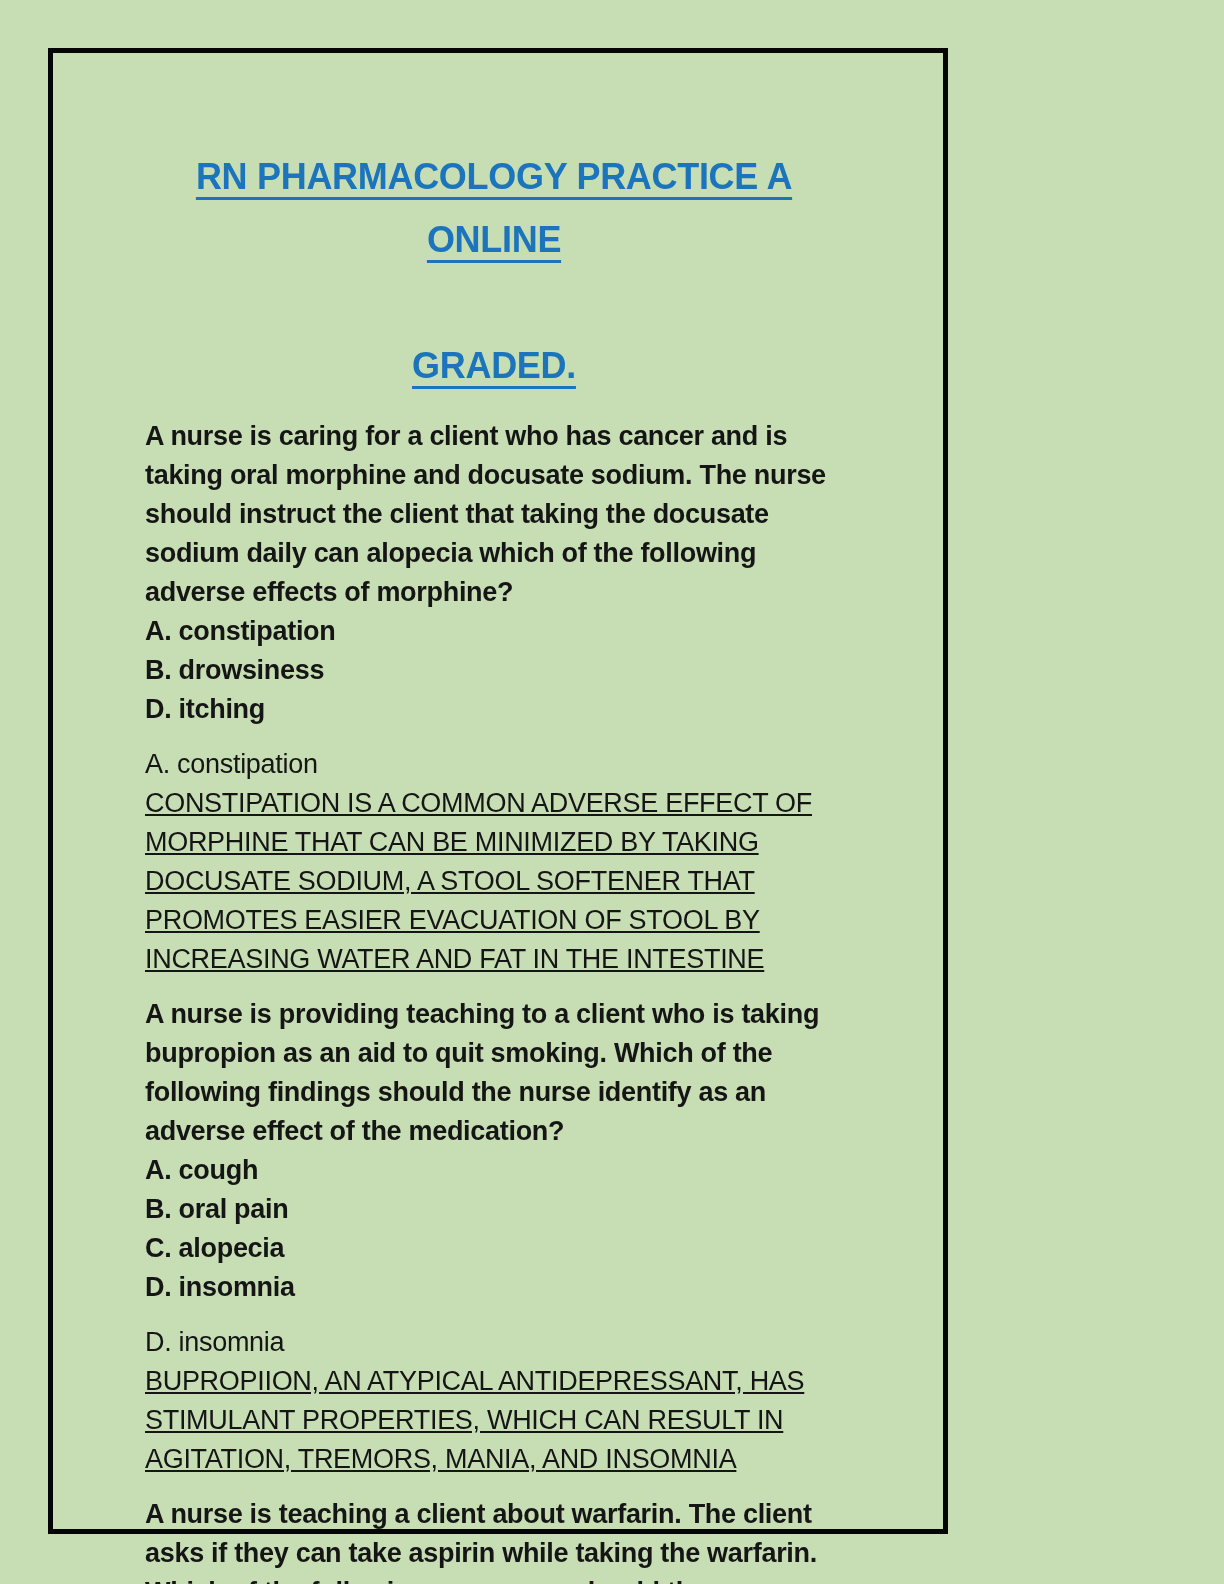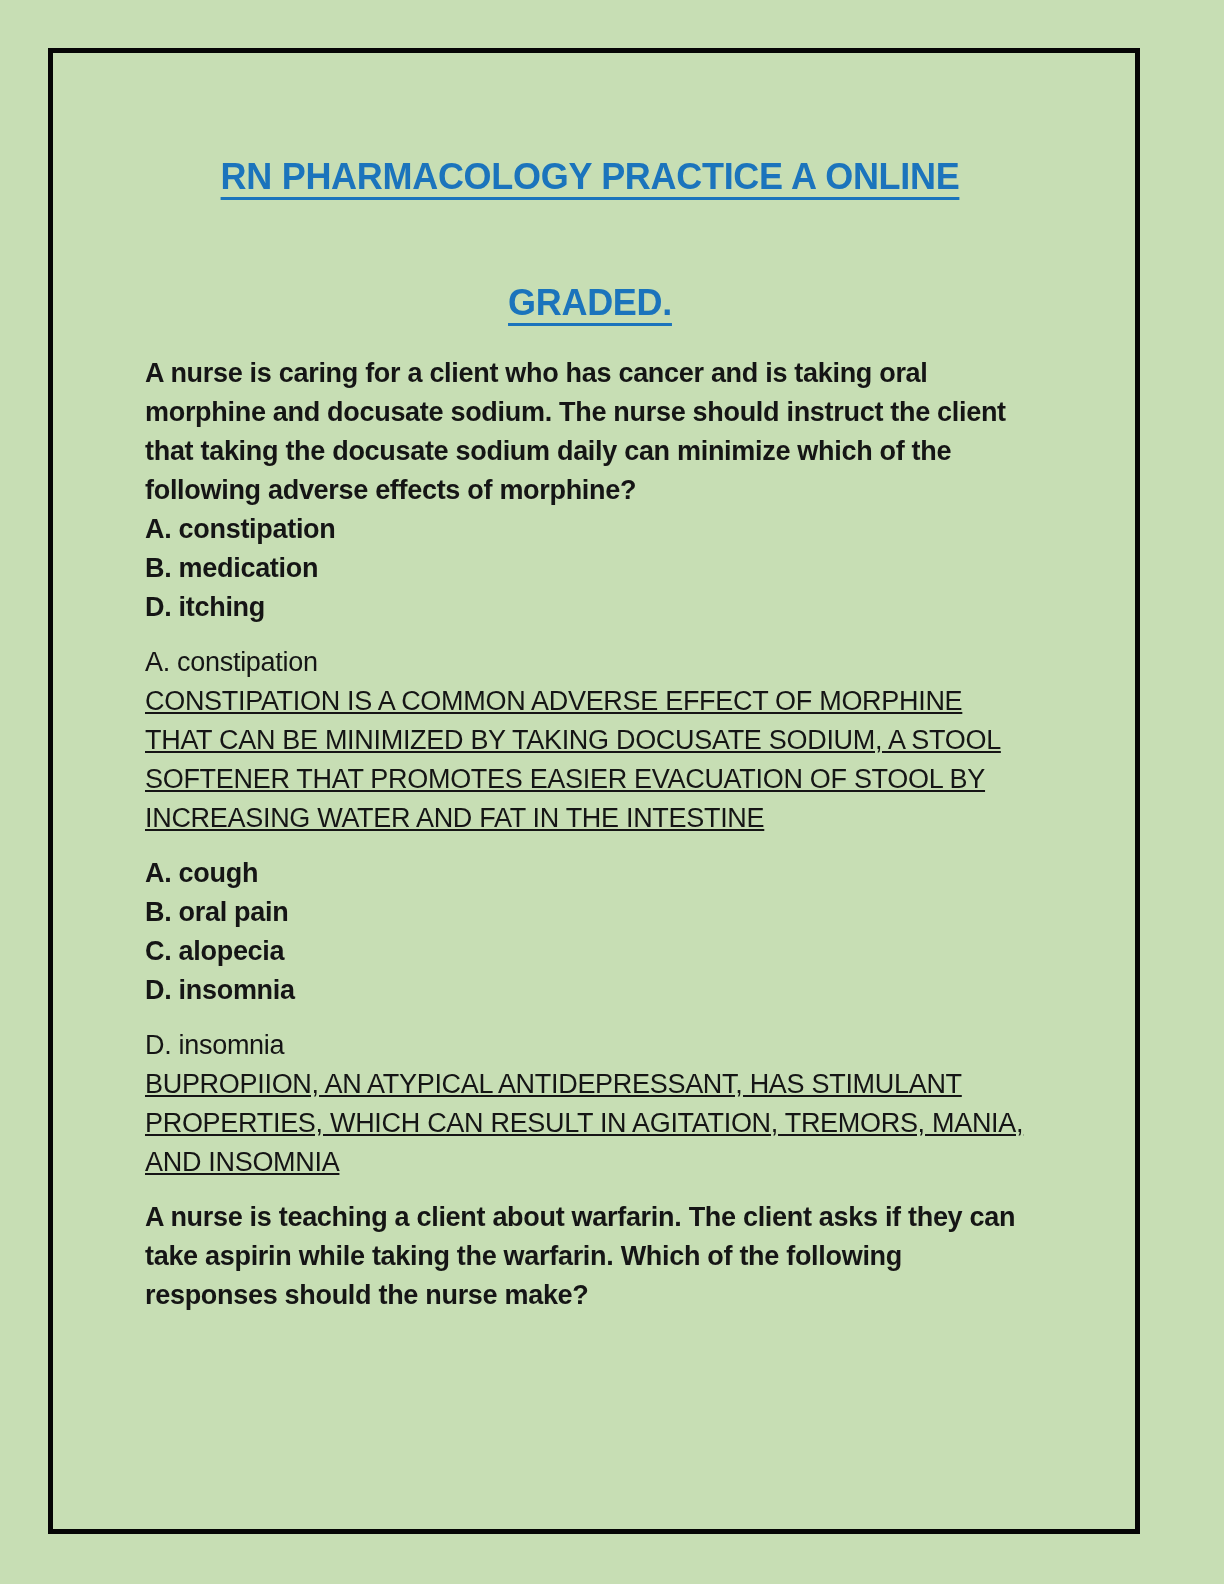--- a/index.html
+++ b/index.html
@@ -12,21 +12,21 @@
     background: #c7deb4;
     font-family: "Liberation Sans", sans-serif;
     color: #151515;
     overflow: hidden;
     position: relative;
   }
   .frame {
     position: absolute;
     left: 48px;
     top: 48px;
-    width: 1092px;
+    width: 900px;
     height: 1486px;
     box-sizing: border-box;
     border: 5px solid #050505;
     padding: 92px 100px 0 92px;
   }
   .title {
     margin: 0 0 20px 0;
     font-size: 36px;
     line-height: 63px;
     font-weight: 700;
@@ -73,33 +73,34 @@
 
 <div class="frame">
 
   <h1 class="title">
     <span class="title-line">RN PHARMACOLOGY PRACTICE A ONLINE</span><br>
     <br>
     <span class="title-line">GRADED.</span>
   </h1>
 
   <section class="qa body-text">
-    <p class="question">A nurse is caring for a client who has cancer and is taking oral morphine and docusate sodium. The nurse should instruct the client that taking the docusate sodium daily can minimize which of the following adverse effects of morphine?</p>
+    <p class="question">A nurse is caring for a client who has cancer and is taking oral morphine and docusate sodium. The nurse should instruct the client that taking the docusate sodium daily can alopecia which of the following adverse effects of morphine?</p>
     <div class="options">
       <div class="option">A. constipation</div>
-      <div class="option">B. medication</div>
+      <div class="option">B. drowsiness</div>
       <div class="option">D. itching</div>
     </div>
     <div class="answer-block">
       <div class="answer-line">A. constipation</div>
       <div class="rationale">CONSTIPATION IS A COMMON ADVERSE EFFECT OF MORPHINE THAT CAN BE MINIMIZED BY TAKING DOCUSATE SODIUM, A STOOL SOFTENER THAT PROMOTES EASIER EVACUATION OF STOOL BY INCREASING WATER AND FAT IN THE INTESTINE</div>
     </div>
   </section>
 
   <section class="qa body-text">
+    <p class="question">A nurse is providing teaching to a client who is taking bupropion as an aid to quit smoking. Which of the following findings should the nurse identify as an adverse effect of the medication?</p>
     <div class="options">
       <div class="option">A. cough</div>
       <div class="option">B. oral pain</div>
       <div class="option">C. alopecia</div>
       <div class="option">D. insomnia</div>
     </div>
     <div class="answer-block">
       <div class="answer-line">D. insomnia</div>
       <div class="rationale">BUPROPIION, AN ATYPICAL ANTIDEPRESSANT, HAS STIMULANT PROPERTIES, WHICH CAN RESULT IN AGITATION, TREMORS, MANIA, AND INSOMNIA</div>
     </div>

